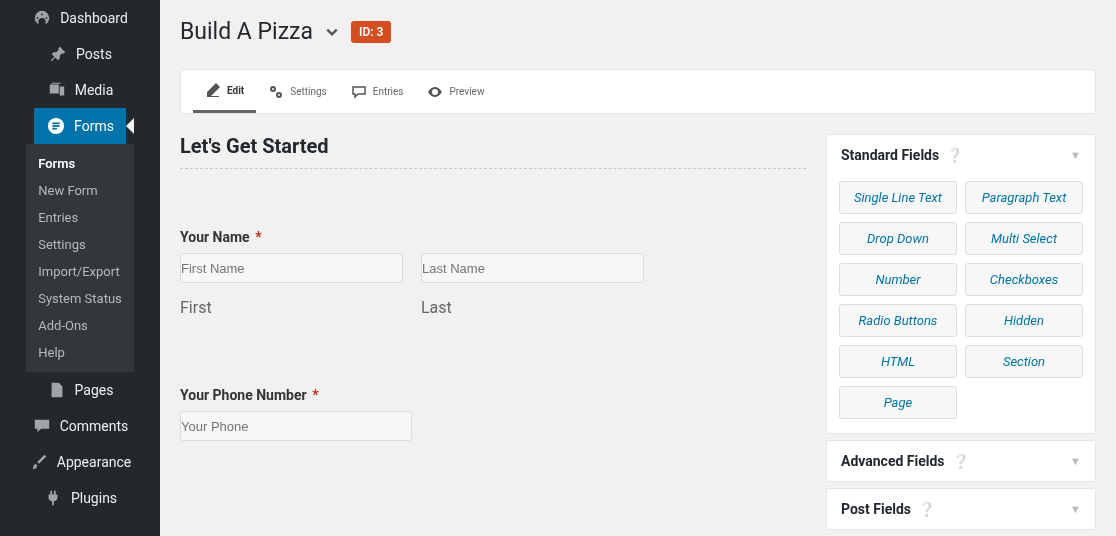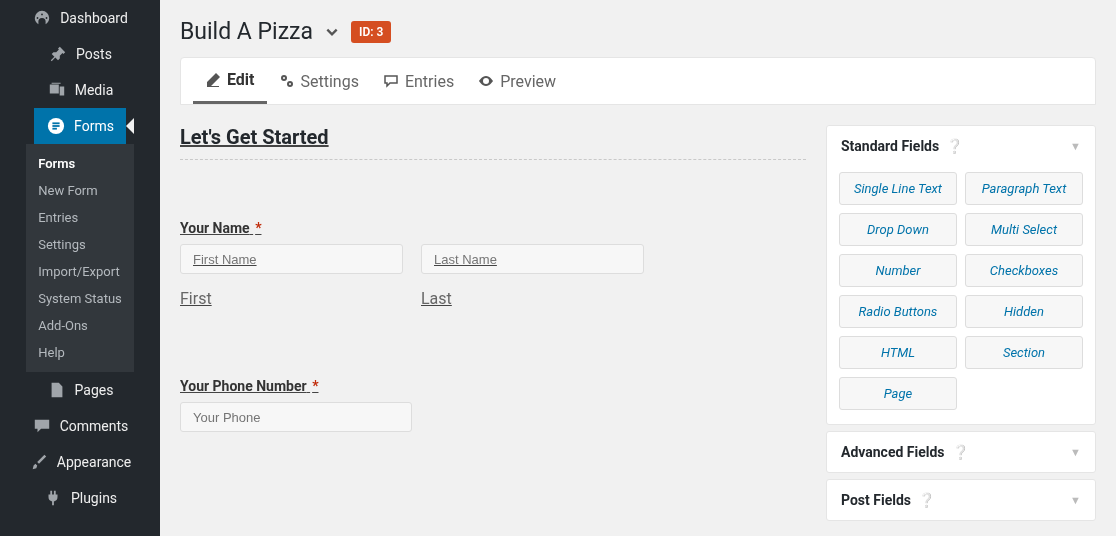--- a/index.html
+++ b/index.html
@@ -7,37 +7,37 @@
 .sidebar { width: 160px; background: #23282d; color: #eee; display: flex; flex-direction: column; align-items: center; }
 .sidebar-item { display: flex; align-items: center; padding: 8px 12px; cursor: pointer; color: #eee; font-size: 14px; }
 .sidebar-item .icon { width: 20px; height: 20px; margin-right: 8px; color: #a0a5aa; display: flex; align-items: center; justify-content: center; }
 .sidebar-item.active { background: #0073aa; color: #fff; position: relative; }
 .sidebar-item.active .icon { color: #fff; }
 .sidebar-item.active::after { content: ""; position: absolute; right: -8px; top: 50%; transform: translateY(-50%); border: 8px solid transparent; border-right-color: #f1f1f1; }
 .submenu { background: #32373c; padding: 6px 0; }
 .submenu-item { padding: 6px 12px; font-size: 13px; color: #b4b9be; cursor: pointer; }
 .submenu-item.current { color: #fff; font-weight: 600; }
 .main { flex: 1; display: flex; flex-direction: column; padding: 0 20px; overflow: hidden; }
-.title-row { display: flex; align-items: center; padding: 18px 0 12px 0; gap: 12px; }
+.title-row { display: flex; align-items: center; padding: 18px 0 24px 0; gap: 12px; }
 .form-title { font-size: 23px; font-weight: 400; color: #23282d; }
 .chevron { font-size: 16px; color: #555; cursor: pointer; }
 .id-badge { background: #d54e21; color: #fff; padding: 4px 8px; border-radius: 3px; font-size: 12px; font-weight: 600; }
 .tabbar { background: #fff; border: 1px solid #e5e5e5; display: flex; padding: 0 12px; border-radius: 4px 4px 0 0; margin-bottom: 0;}
-.tab { display: flex; align-items: center; gap: 6px; padding: 12px 12px; color: #666; cursor: pointer; font-size: 16px; }
+.tab { display: flex; align-items: center; gap: 6px; padding: 12px 12px; color: #666; cursor: pointer; font-size: 10px; }
 .tab.active { font-weight: 700; color: #333; border-bottom: 3px solid #666; }
 .tab .icon { width: 16px; height: 16px; color: #555; }
 .content-row { display: flex; gap: 20px; margin-top: 20px; flex: 1; overflow: hidden; }
-.form-area { flex: 1; text-decoration: underline; }
+.form-area { flex: 1; }
 .section-title { font-size: 20px; font-weight: 700; color: #23282d; margin-bottom: 10px; }
 .divider { border-top: 1px dashed #c9c9c9; margin-bottom: 60px; }
 .field-label { font-size: 14px; font-weight: 700; color: #333; margin-bottom: 8px; }
 .req { color: #c02b0a; margin-left: 2px; }
 .name-row { display: flex; gap: 18px; }
 .name-col { display: flex; flex-direction: column; }
-.text-input { width: 223px; height: 30px; border: 1px solid #ddd; background: #f7f7f7; padding: 0 12px; font-size: 13px; color: #777; border-radius: 3px; }
+.text-input { width: 223px; height: 30px; border: 1px solid #ddd; background: #f7f7f7; padding: 0 0; font-size: 13px; color: #777; border-radius: 3px; }
 .text-input.wide { width: 232px; }
 .sublabel { font-size: 16px; color: #666; margin-top: 15px; }
 .phone-block { margin-top: 70px; }
 .right-panel { width: 270px; }
 .panel { background: #fff; border: 1px solid #e5e5e5; margin-bottom: 6px; border-radius: 3px; }
 .panel-header { display: flex; align-items: center; justify-content: space-between; padding: 12px 14px; font-size: 14px; font-weight: 700; color: #23282d; cursor: pointer; }
 .panel-header .help { color: #bbb; margin-left: 4px; }
 .panel-header .caret { color: #bbb; font-size: 11px; }
 .panel-body { padding: 6px 12px 14px 12px; display: grid; grid-template-columns: 1fr 1fr; gap: 8px; font-style: italic; }
 .field-btn { border: 1px solid #ddd; background: #f7f7f7; color: #0073aa; font-size: 13px; padding: 8px 6px; text-align: center; border-radius: 3px; cursor: pointer; }

